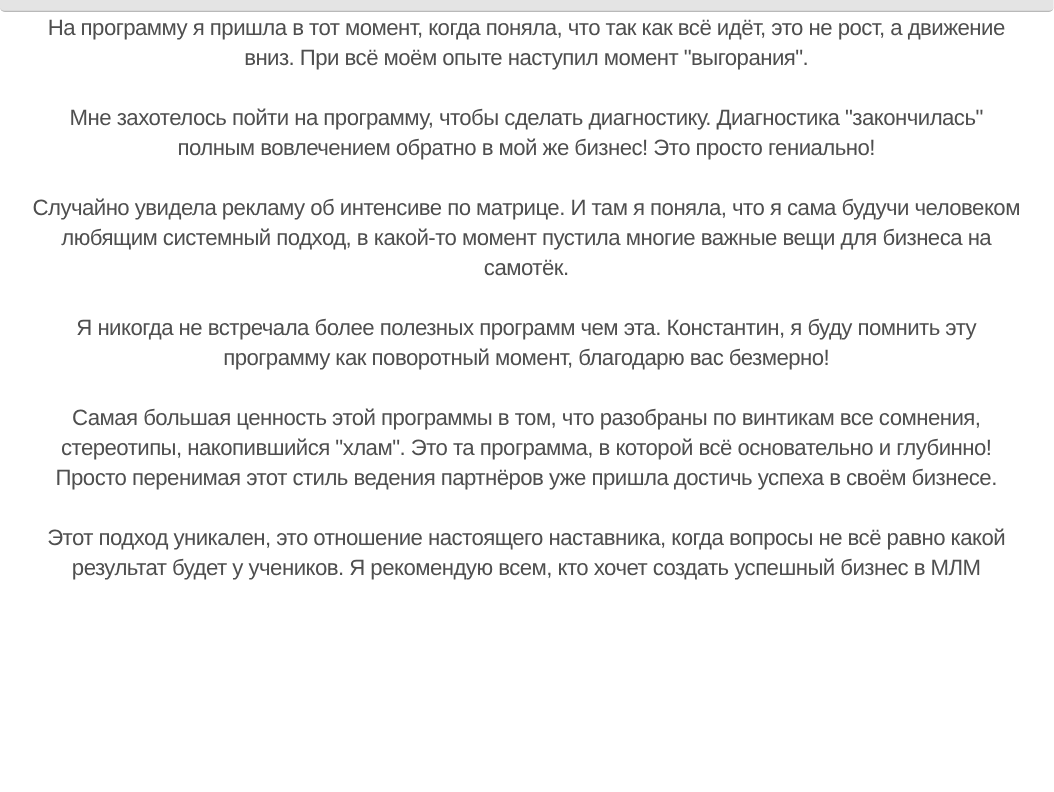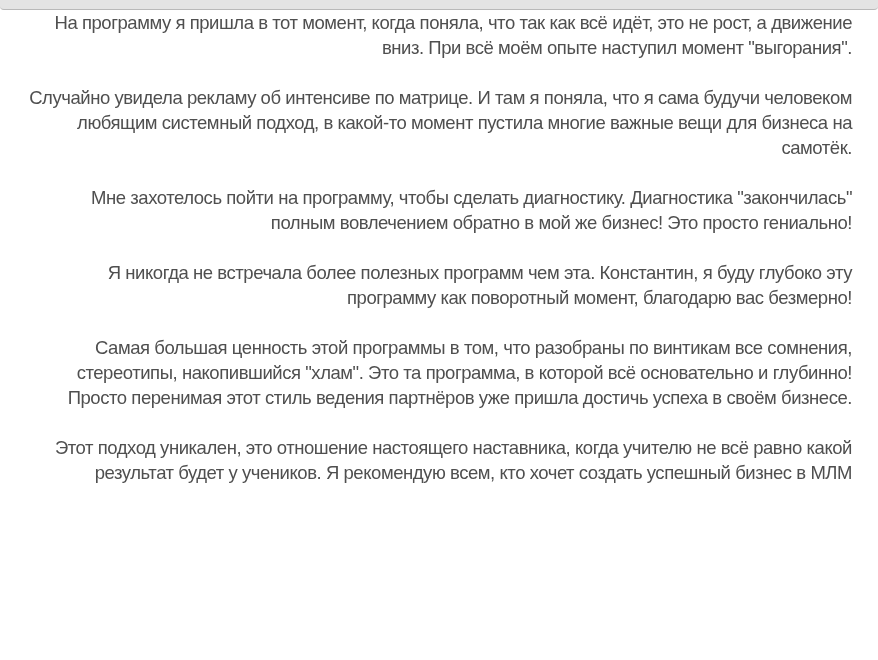--- a/index.html
+++ b/index.html
@@ -32,28 +32,28 @@
     box-sizing: border-box;
     padding: 0 26px 0 25px;
   }
   .testimonial p {
     margin: 0 0 25px 0;
     font-size: 18.5px;
     line-height: 25px;
     font-weight: 300;
     letter-spacing: -0.45px;
     color: #4f4f4f;
-    text-align: right;
+    text-align: center;
   }
 </style>
 </head>
 <body>
 
 <div class="top-strip"></div>
 
 <article class="testimonial">
   <p>На программу я пришла в тот момент, когда поняла, что так как всё идёт, это не рост, а движение вниз. При всё моём опыте наступил момент "выгорания".</p>
+  <p>Мне захотелось пойти на программу, чтобы сделать диагностику. Диагностика "закончилась" полным вовлечением обратно в мой же бизнес! Это просто гениально!</p>
   <p>Случайно увидела рекламу об интенсиве по матрице. И там я поняла, что я сама будучи человеком любящим системный подход, в какой-то момент пустила многие важные вещи для бизнеса на самотёк.</p>
-  <p>Мне захотелось пойти на программу, чтобы сделать диагностику. Диагностика "закончилась" полным вовлечением обратно в мой же бизнес! Это просто гениально!</p>
-  <p>Я никогда не встречала более полезных программ чем эта. Константин, я буду глубоко эту программу как поворотный момент, благодарю вас безмерно!</p>
+  <p>Я никогда не встречала более полезных программ чем эта. Константин, я буду помнить эту программу как поворотный момент, благодарю вас безмерно!</p>
   <p>Самая большая ценность этой программы в том, что разобраны по винтикам все сомнения, стереотипы, накопившийся "хлам". Это та программа, в которой всё основательно и глубинно! Просто перенимая этот стиль ведения партнёров уже пришла достичь успеха в своём бизнесе.</p>
-  <p>Этот подход уникален, это отношение настоящего наставника, когда учителю не всё равно какой результат будет у учеников. Я рекомендую всем, кто хочет создать успешный бизнес в МЛМ</p>
+  <p>Этот подход уникален, это отношение настоящего наставника, когда вопросы не всё равно какой результат будет у учеников. Я рекомендую всем, кто хочет создать успешный бизнес в МЛМ</p>
 </article>
 
 </body></html>

